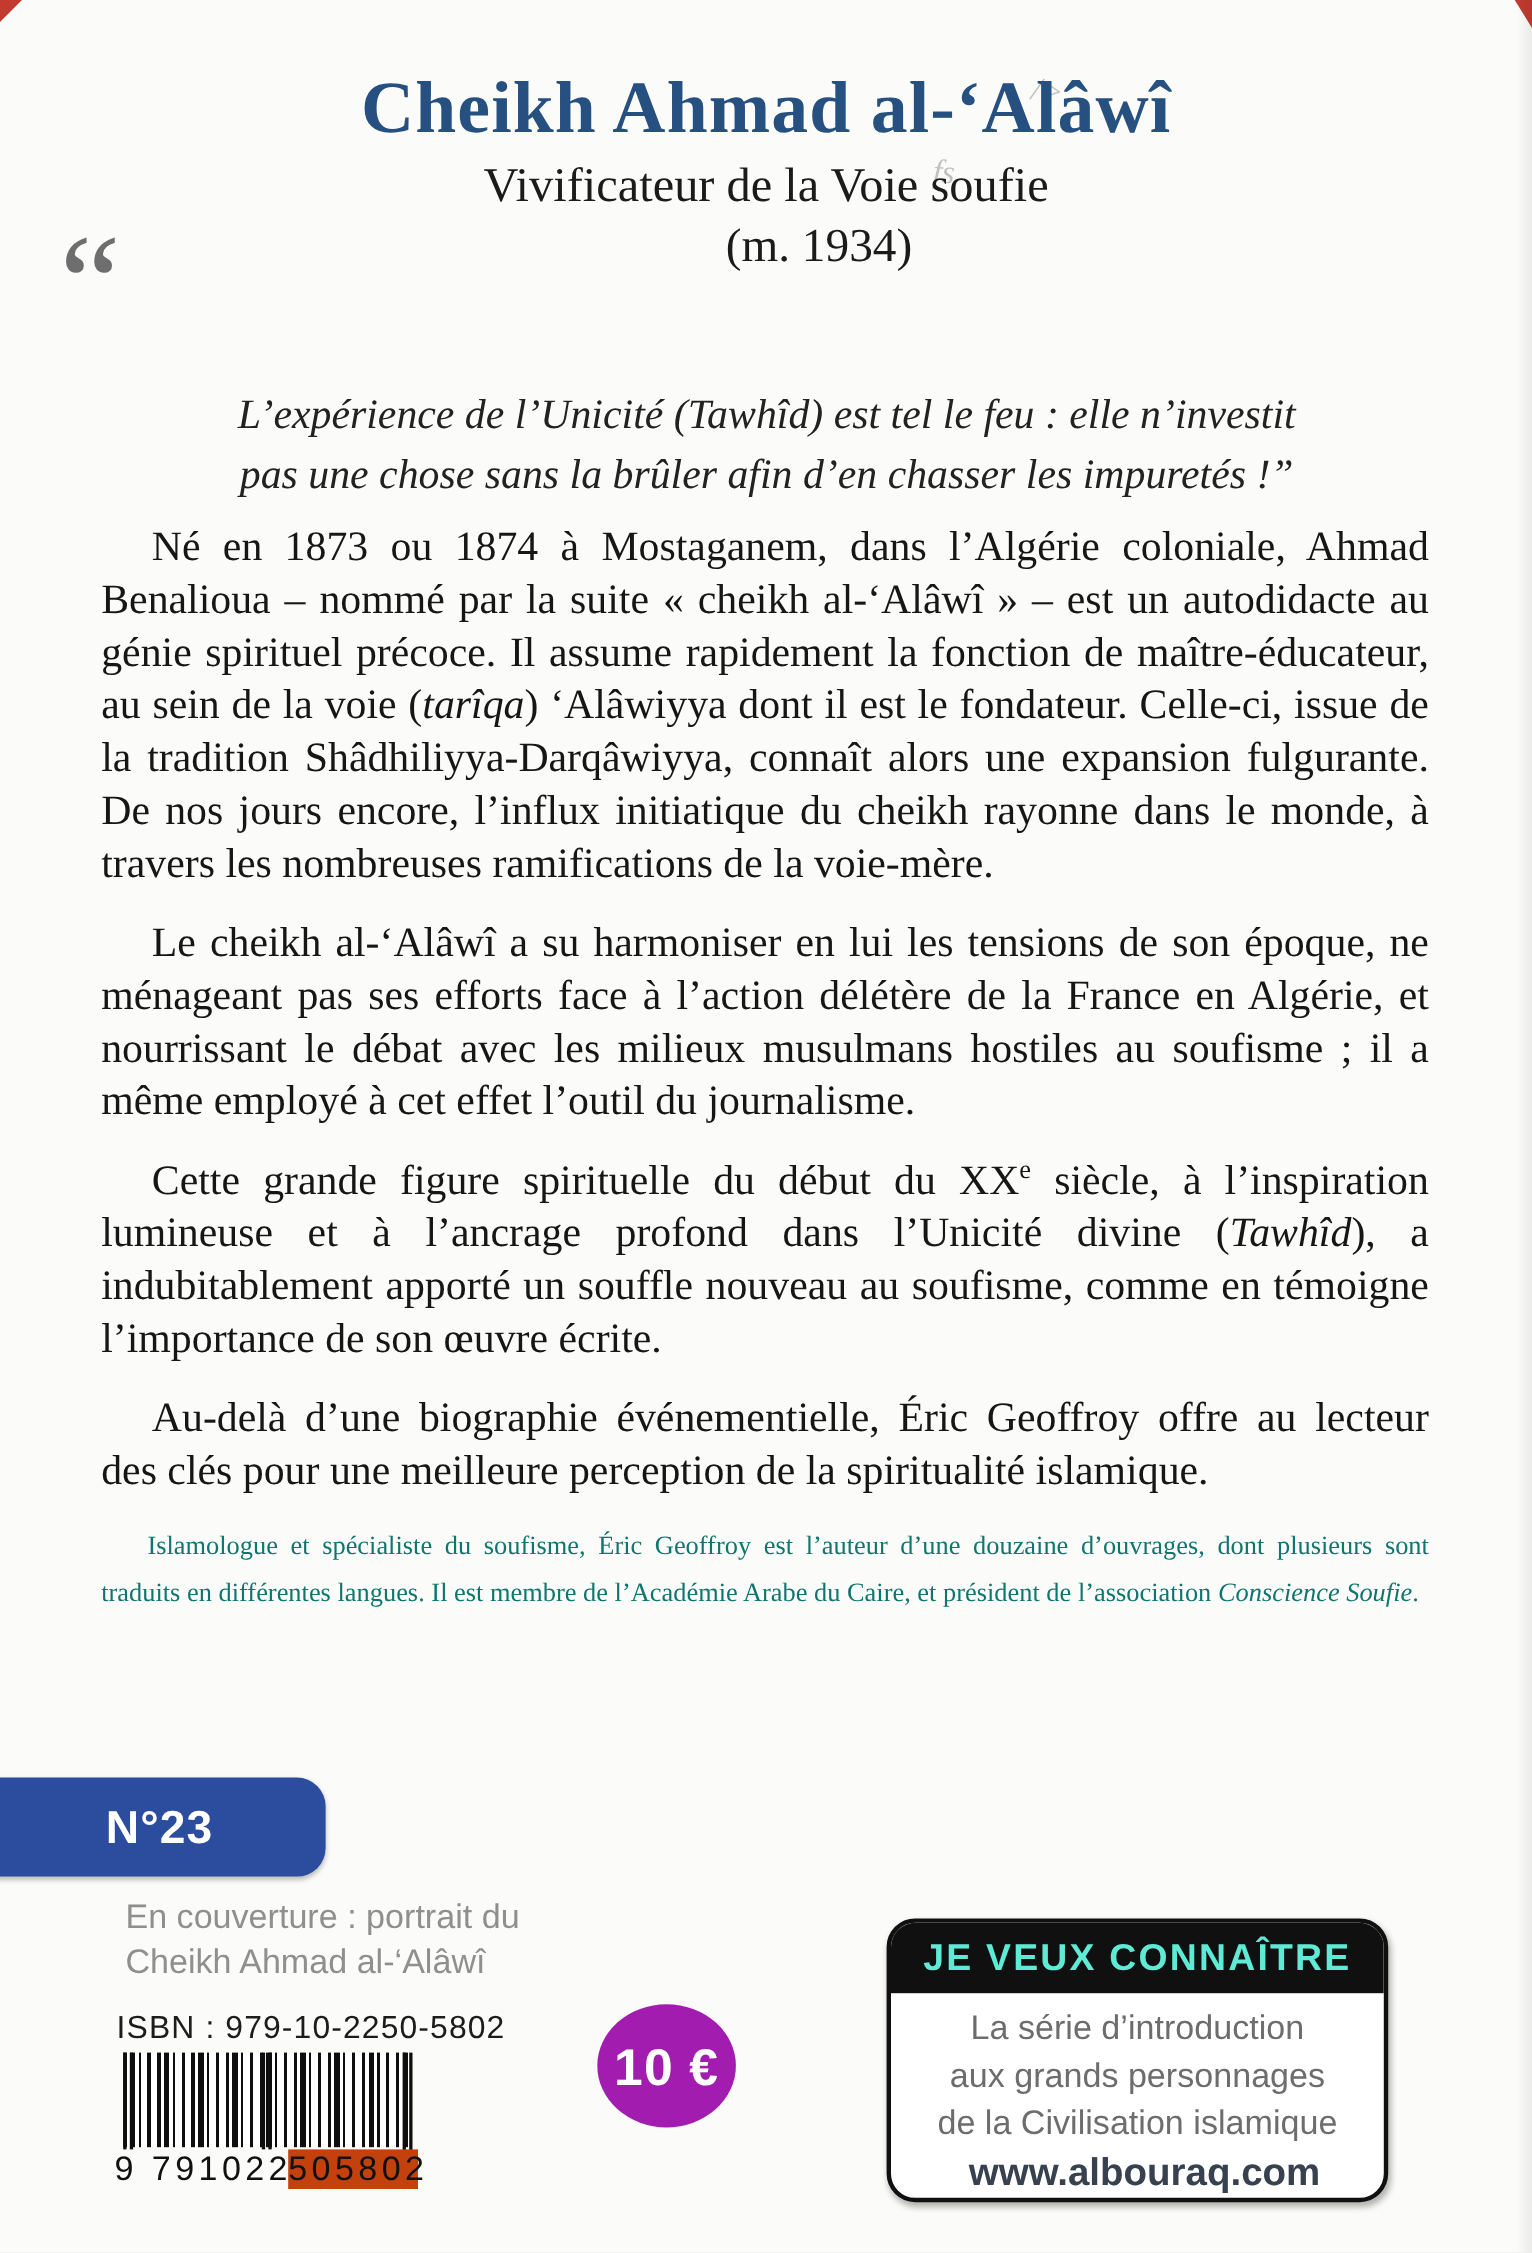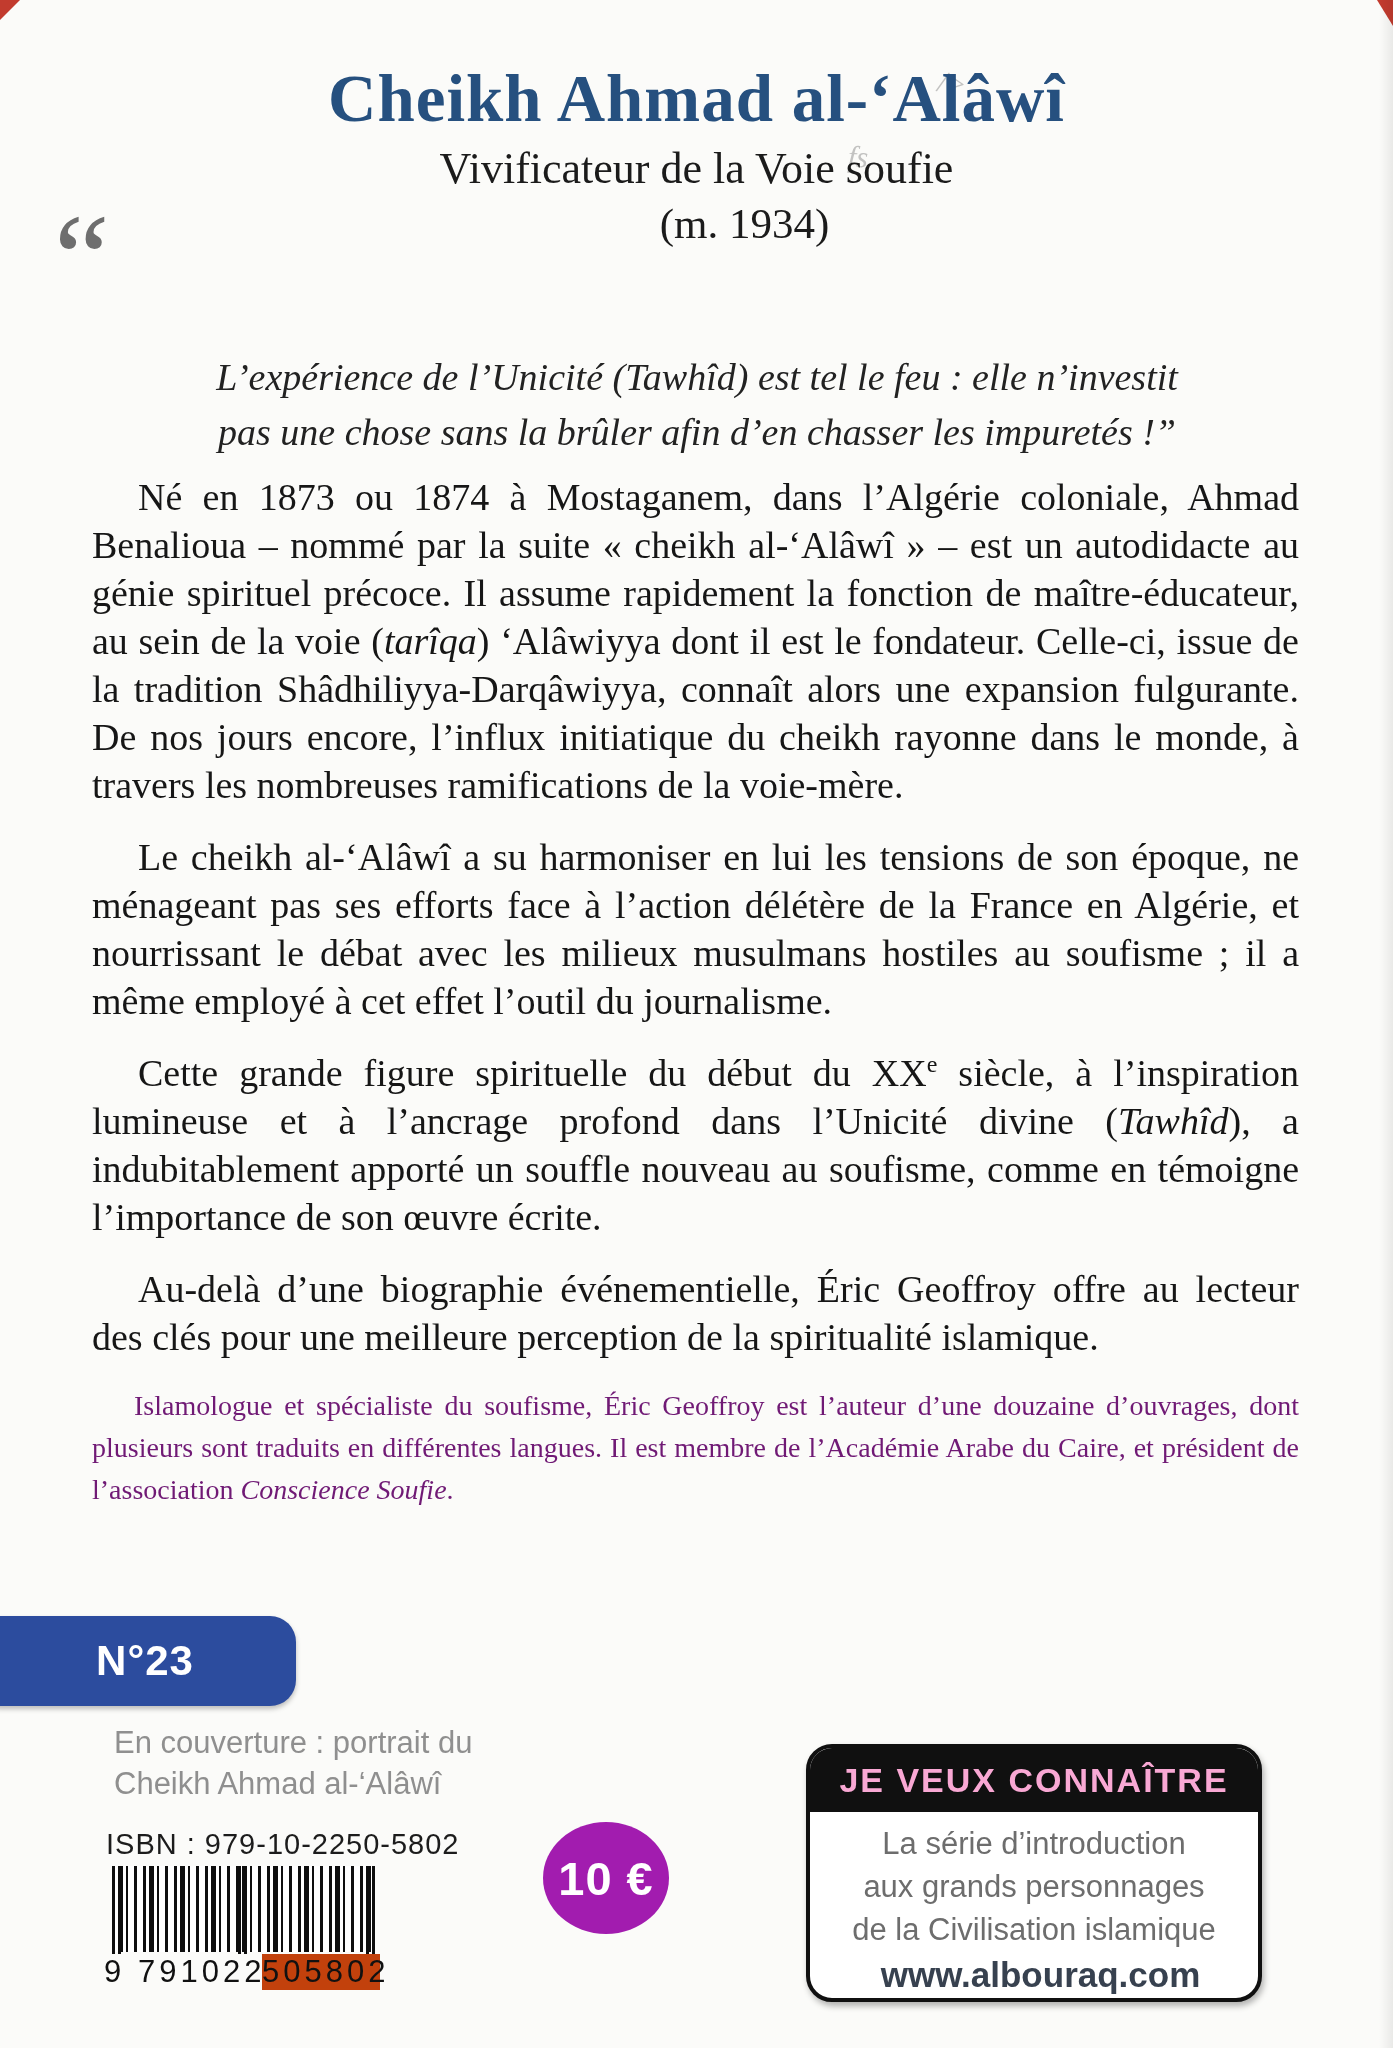--- a/index.html
+++ b/index.html
@@ -57,22 +57,22 @@
   .column{
     position:absolute;top:473px;left:92px;width:1207px;
   }
   .par{
     font-size:38px;line-height:48px;text-align:justify;
     text-indent:46px;margin:0 0 24px 0;color:#161616;
   }
   .par .it, .bio .it{font-style:italic;}
   .par sup{font-size:24px;line-height:0;}
   .bio{
-    font-size:28px;line-height:42px;text-align:justify;
-    text-indent:42px;margin:18px 0 0 0;color:#701a75;
+    font-size:24px;line-height:42px;text-align:justify;
+    text-indent:42px;margin:18px 0 0 0;color:#0f766e;
   }
 
   .series-badge{
     position:absolute;top:1616px;left:-26px;width:322px;height:90px;
     background:#2c4c9e;border-radius:26px;
     box-shadow:0 3px 5px rgba(0,0,0,.25);
     display:flex;align-items:center;justify-content:center;
   }
   .series-badge span{
     font-family:"Liberation Sans", sans-serif;font-weight:bold;
@@ -123,21 +123,21 @@
     background:#fff;border:4px solid #101010;border-radius:26px;
     box-shadow:2px 4px 6px rgba(0,0,0,.3);
     overflow:hidden;
   }
   .promo-header{
     height:64px;background:#101010;
     display:flex;align-items:center;justify-content:center;
   }
   .promo-header span{
     font-family:"Liberation Sans", sans-serif;font-weight:bold;
-    font-size:34px;color:#f9a8d4;letter-spacing:2px;
+    font-size:34px;color:#5eead4;letter-spacing:2px;
   }
   .promo-body{
     padding-top:10px;text-align:center;
     font-family:"Liberation Sans", sans-serif;
     font-size:31px;line-height:43px;color:#6d6d6d;
   }
   .promo-site{
     margin-top:2px;font-size:35px;color:#37414f;font-weight:bold;
     font-family:"Liberation Sans", sans-serif;text-align:center;padding-left:13px;
   }

